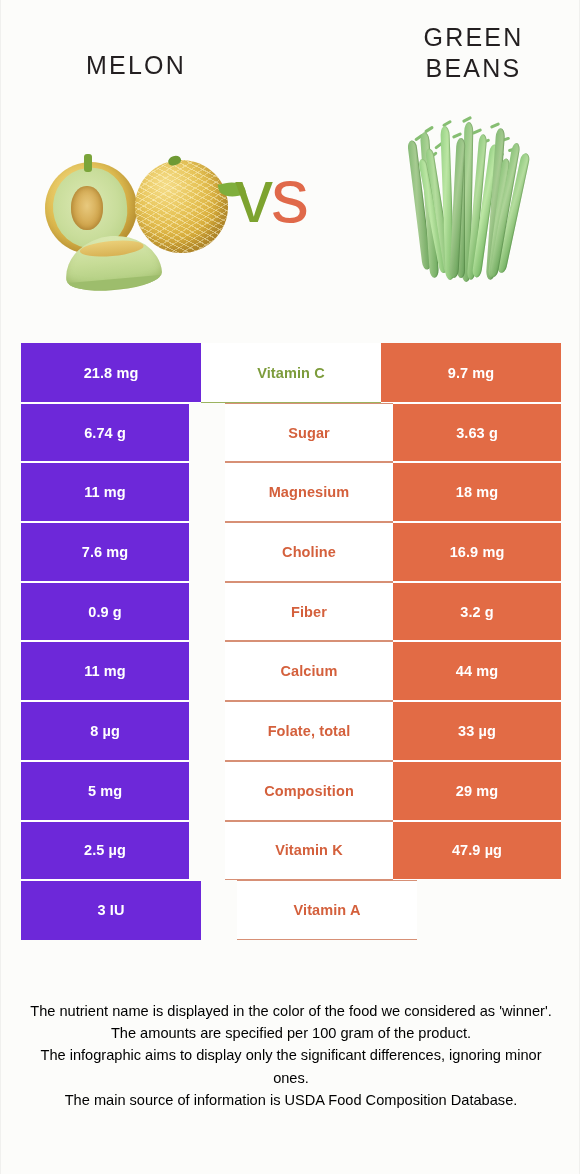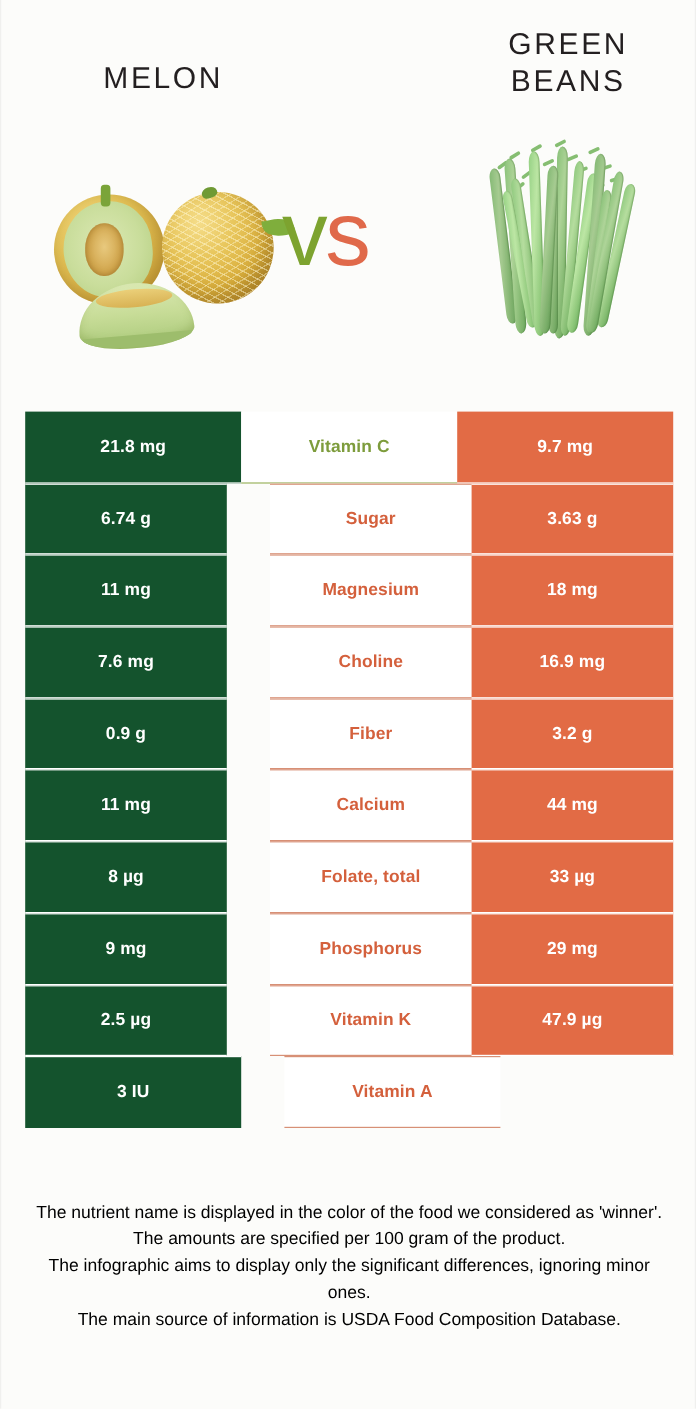--- a/index.html
+++ b/index.html
@@ -246,21 +246,21 @@
   }
 
   .cell-left,
   .cell-right {
     width: 180px;
     color: #ffffff;
     border-top: 1.6px solid #ffffff;
     border-bottom: 1.6px solid #ffffff;
   }
 
-  .cell-left  { background: #14532d; }
+  .cell-left  { background: #6d28d9; }
   .cell-right { background: #e26b45; }
 
   .cell-mid {
     width: 180px;
     background: #ffffff;
     font-weight: bold;
   }
 
   .row.win-left  .cell-mid { color: #7d9c3c; border-top: 1px solid #9bb35f; border-bottom: 1px solid #9bb35f; }
   .row.win-right .cell-mid { color: #d4603c; border-top: 1px solid #d79076; border-bottom: 1px solid #d79076; margin-left: 36px; }
@@ -369,22 +369,22 @@
         <div class="cell cell-left">11 mg</div>
         <div class="cell cell-mid">Calcium</div>
         <div class="cell cell-right">44 mg</div>
       </div>
       <div class="row win-right">
         <div class="cell cell-left">8 µg</div>
         <div class="cell cell-mid">Folate, total</div>
         <div class="cell cell-right">33 µg</div>
       </div>
       <div class="row win-right">
-        <div class="cell cell-left">9 mg</div>
-        <div class="cell cell-mid">Phosphorus</div>
+        <div class="cell cell-left">5 mg</div>
+        <div class="cell cell-mid">Composition</div>
         <div class="cell cell-right">29 mg</div>
       </div>
       <div class="row win-right">
         <div class="cell cell-left">2.5 µg</div>
         <div class="cell cell-mid">Vitamin K</div>
         <div class="cell cell-right">47.9 µg</div>
       </div>
       <div class="row win-right">
         <div class="cell cell-left">3 IU</div>
         <div class="cell cell-mid">Vitamin A</div>

